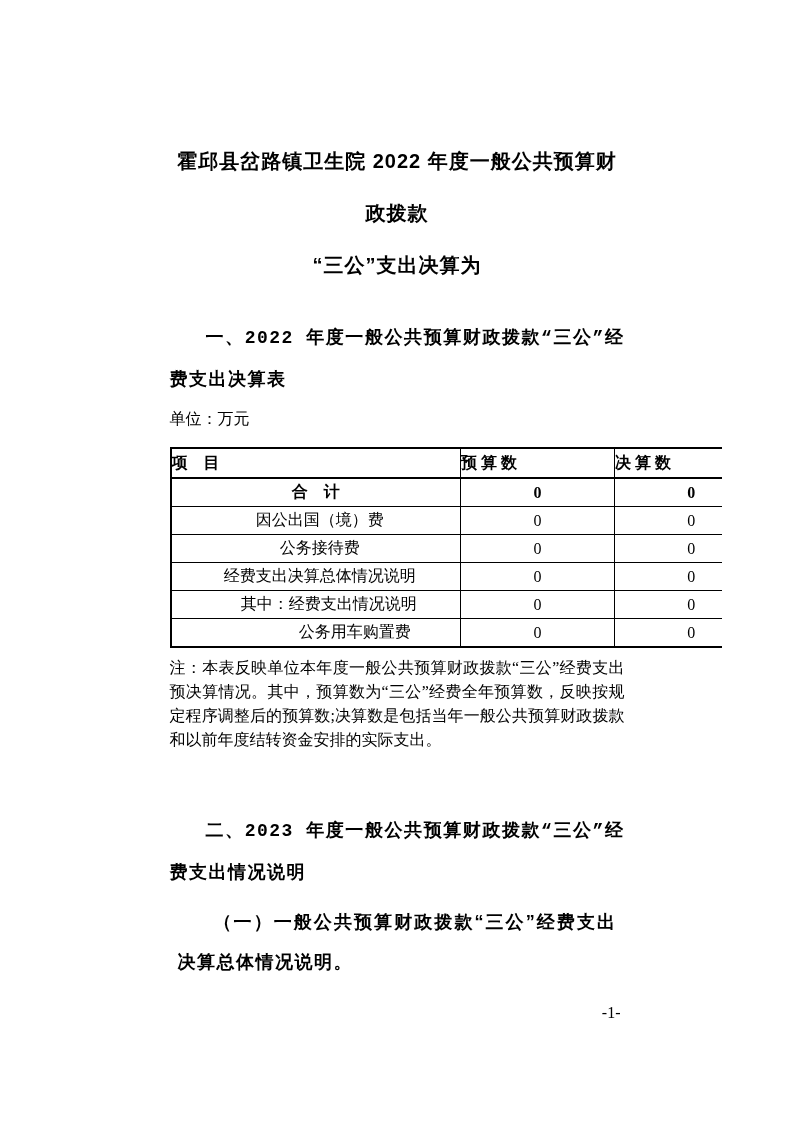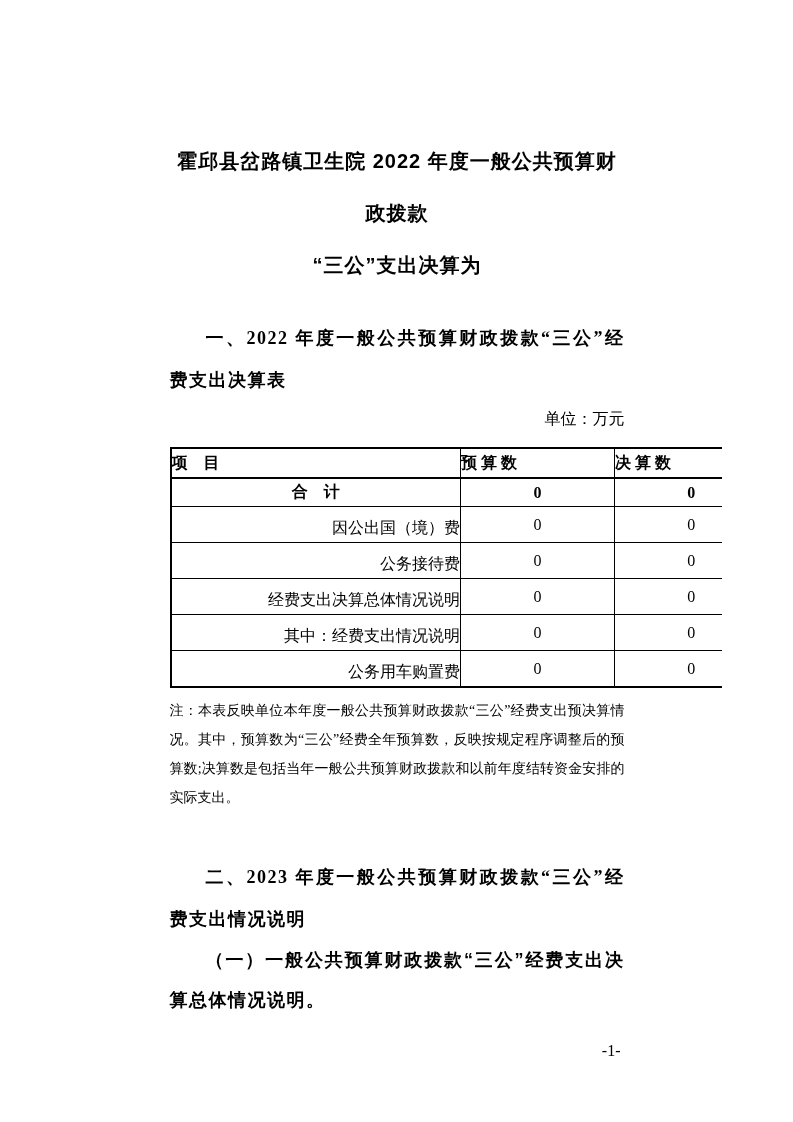--- a/index.html
+++ b/index.html
@@ -26,43 +26,42 @@
   }
   .doc-title span { display: block; }
   .sec-heading {
     margin: 26px 0 0 0;
     font-size: 18px;
     font-weight: bold;
     line-height: 42px;
     text-indent: 2em;
     text-align: justify;
     letter-spacing: 1.5px;
-    font-family: Liberation Serif, serif;
+    font-family: Liberation Mono, monospace;
   }
   .sub-heading {
-    margin: 0;
+    margin: 8px;
     font-size: 18px;
     font-weight: bold;
     line-height: 40px;
     text-indent: 2em;
     text-align: justify;
     letter-spacing: 1.5px;
     font-family: "Liberation Sans", "DejaVu Sans", sans-serif;
   }
   .body-para {
     margin: 0;
     font-size: 18px;
     line-height: 40px;
     text-indent: 2em;
     text-align: justify;
     letter-spacing: 0.5px;
   }
   .unit-label {
     margin: 4px 0 0 0;
-    text-align: right;
     font-size: 16px;
     line-height: 28px;
   }
   table.budget-table {
     margin-top: 14px;
     width: 598px;
     border-collapse: collapse;
     border: 2px solid #000;
     table-layout: fixed;
     font-size: 16px;
@@ -75,37 +74,37 @@
     font-weight: bold;
     text-align: left;
     height: 28px;
     white-space: pre;
     font-size: 16px;
     padding: 0;
   }
   table.budget-table td {
     border: 1px solid #000;
     height: 27px;
-    padding: 8px 0 0 8px;
-    text-align: right;
+    padding: 0 0 0 8px;
+    text-align: center;
     vertical-align: middle;
   }
   table.budget-table td.num { text-align: center; padding: 0; }
   table.budget-table tr.row-total td {
     font-weight: bold;
     text-align: center;
     white-space: pre;
     padding: 0;
   }
   table.budget-table tr.indent-1 td.item { padding-left: 26px; }
   table.budget-table tr.indent-2 td.item { padding-left: 78px; }
   .table-note {
-    margin: 8px 0 2px 0;
-    font-size: 14px;
-    line-height: 29px;
+    margin: 8px 0 16px 0;
+    font-size: 16px;
+    line-height: 24px;
     text-align: justify;
   }
   .spacer-lg { height: 42px; }
   .page-number {
     margin-top: 22px;
     text-align: right;
     font-size: 16px;
     padding-right: 4px;
   }
 </style>

